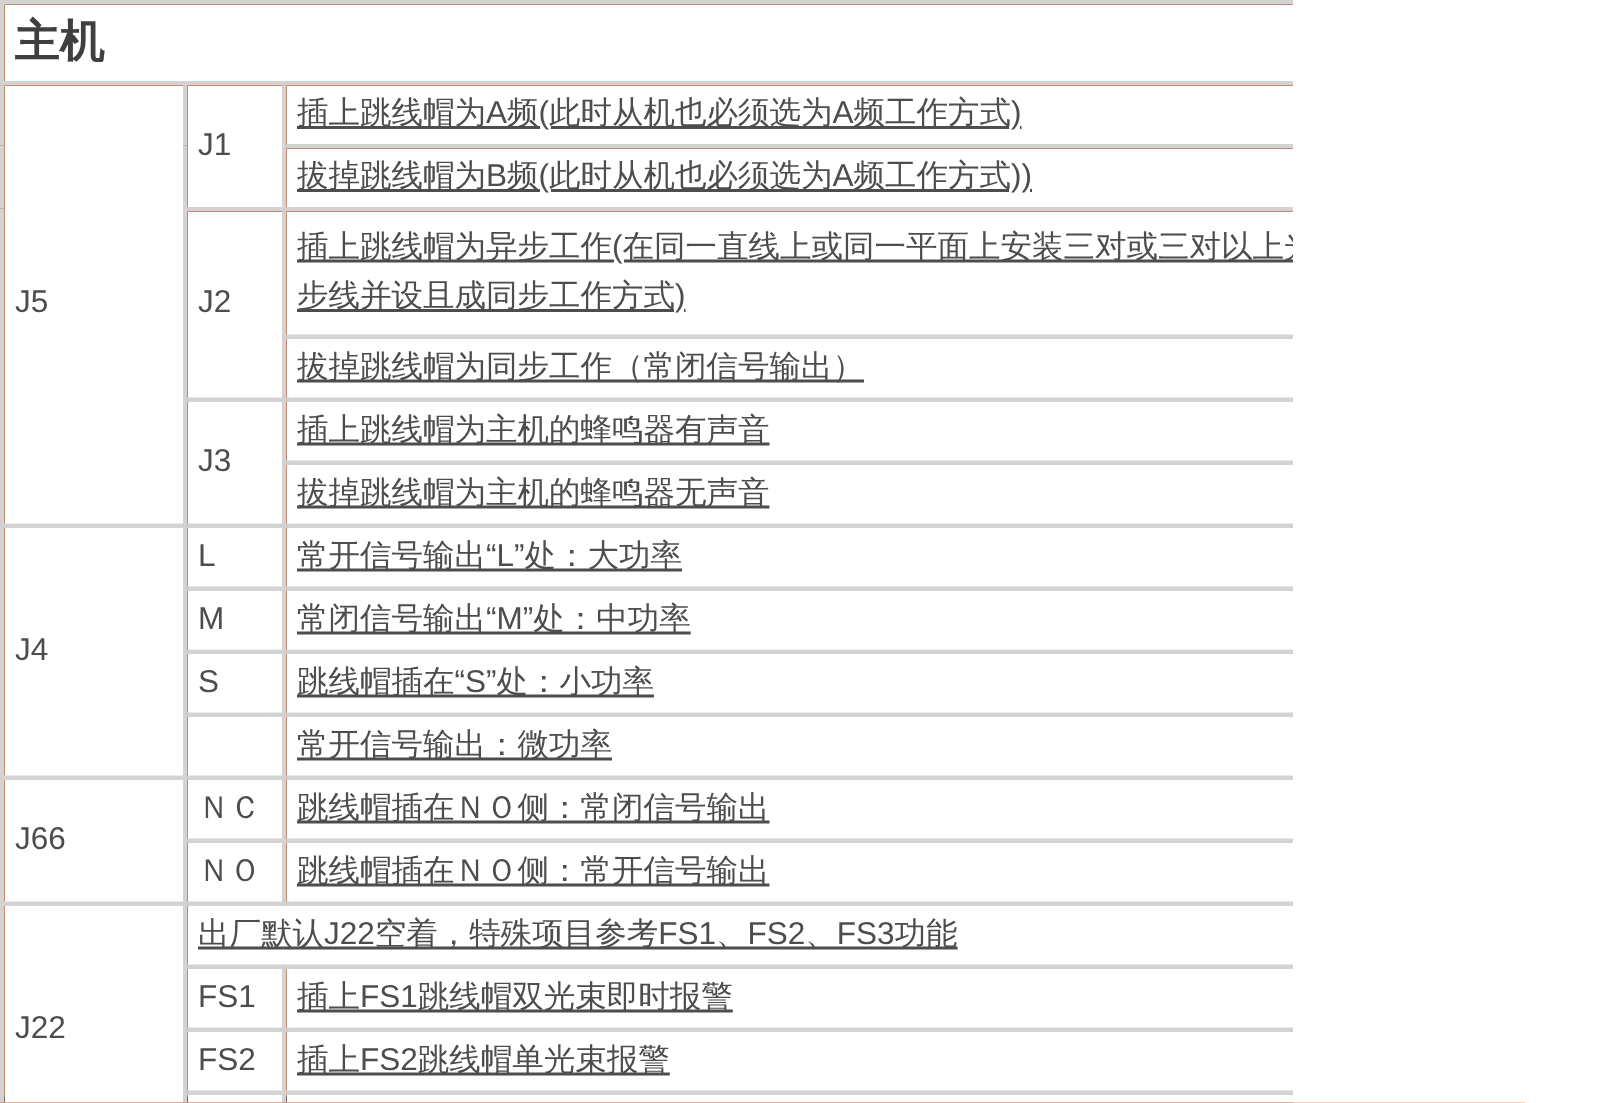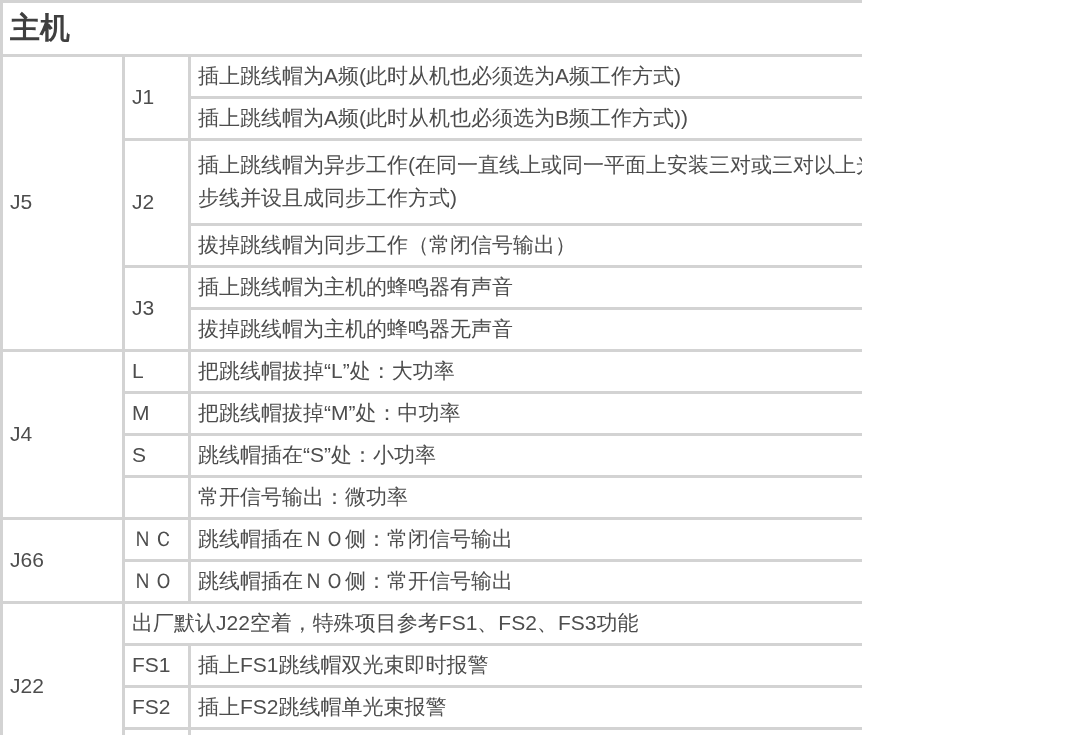--- a/index.html
+++ b/index.html
@@ -50,20 +50,21 @@
     font-weight: bold;
     color: #3f3f3f;
     padding-left: 8px;
     line-height: 1.2;
   }
   td.group-cell, td.sub-cell {
     white-space: nowrap;
   }
   td.desc-cell {
     padding-left: 9px;
+    text-decoration: underline;
   }
 </style>
 </head>
 <body>
 
 <div class="sheet">
   <div class="tbl-wrap">
     <table class="jumper">
       <colgroup>
         <col class="c-group">
@@ -75,45 +76,45 @@
           <tr class="h-header">
         <td class="header-cell" colspan="3">主机</td>
       </tr>
 
       <tr class="h-std">
         <td class="group-cell" rowspan="6">J5</td>
         <td class="sub-cell" rowspan="2">J1</td>
         <td class="desc-cell">插上跳线帽为A频(此时从机也必须选为A频工作方式)</td>
       </tr>
       <tr class="h-std">
-        <td class="desc-cell">插上跳线帽为A频(此时从机也必须选为B频工作方式))</td>
+        <td class="desc-cell">拔掉跳线帽为B频(此时从机也必须选为A频工作方式))</td>
       </tr>
       <tr class="h-tall">
         <td class="sub-cell" rowspan="2">J2</td>
         <td class="desc-cell">插上跳线帽为异步工作(在同一直线上或同一平面上安装三对或三对以上光栅时，必须接上同步线并设且成同步工作方式)</td>
       </tr>
       <tr class="h-std">
         <td class="desc-cell">拔掉跳线帽为同步工作（常闭信号输出）</td>
       </tr>
       <tr class="h-std">
         <td class="sub-cell" rowspan="2">J3</td>
         <td class="desc-cell">插上跳线帽为主机的蜂鸣器有声音</td>
       </tr>
       <tr class="h-std">
         <td class="desc-cell">拔掉跳线帽为主机的蜂鸣器无声音</td>
       </tr>
 
       <tr class="h-std">
         <td class="group-cell" rowspan="4">J4</td>
         <td class="sub-cell">L</td>
-        <td class="desc-cell">把跳线帽拔掉“L”处：大功率</td>
+        <td class="desc-cell">常开信号输出“L”处：大功率</td>
       </tr>
       <tr class="h-std">
         <td class="sub-cell">M</td>
-        <td class="desc-cell">把跳线帽拔掉“M”处：中功率</td>
+        <td class="desc-cell">常闭信号输出“M”处：中功率</td>
       </tr>
       <tr class="h-std">
         <td class="sub-cell">S</td>
         <td class="desc-cell">跳线帽插在“S”处：小功率</td>
       </tr>
       <tr class="h-std">
         <td class="sub-cell"></td>
         <td class="desc-cell">常开信号输出：微功率</td>
       </tr>
 

